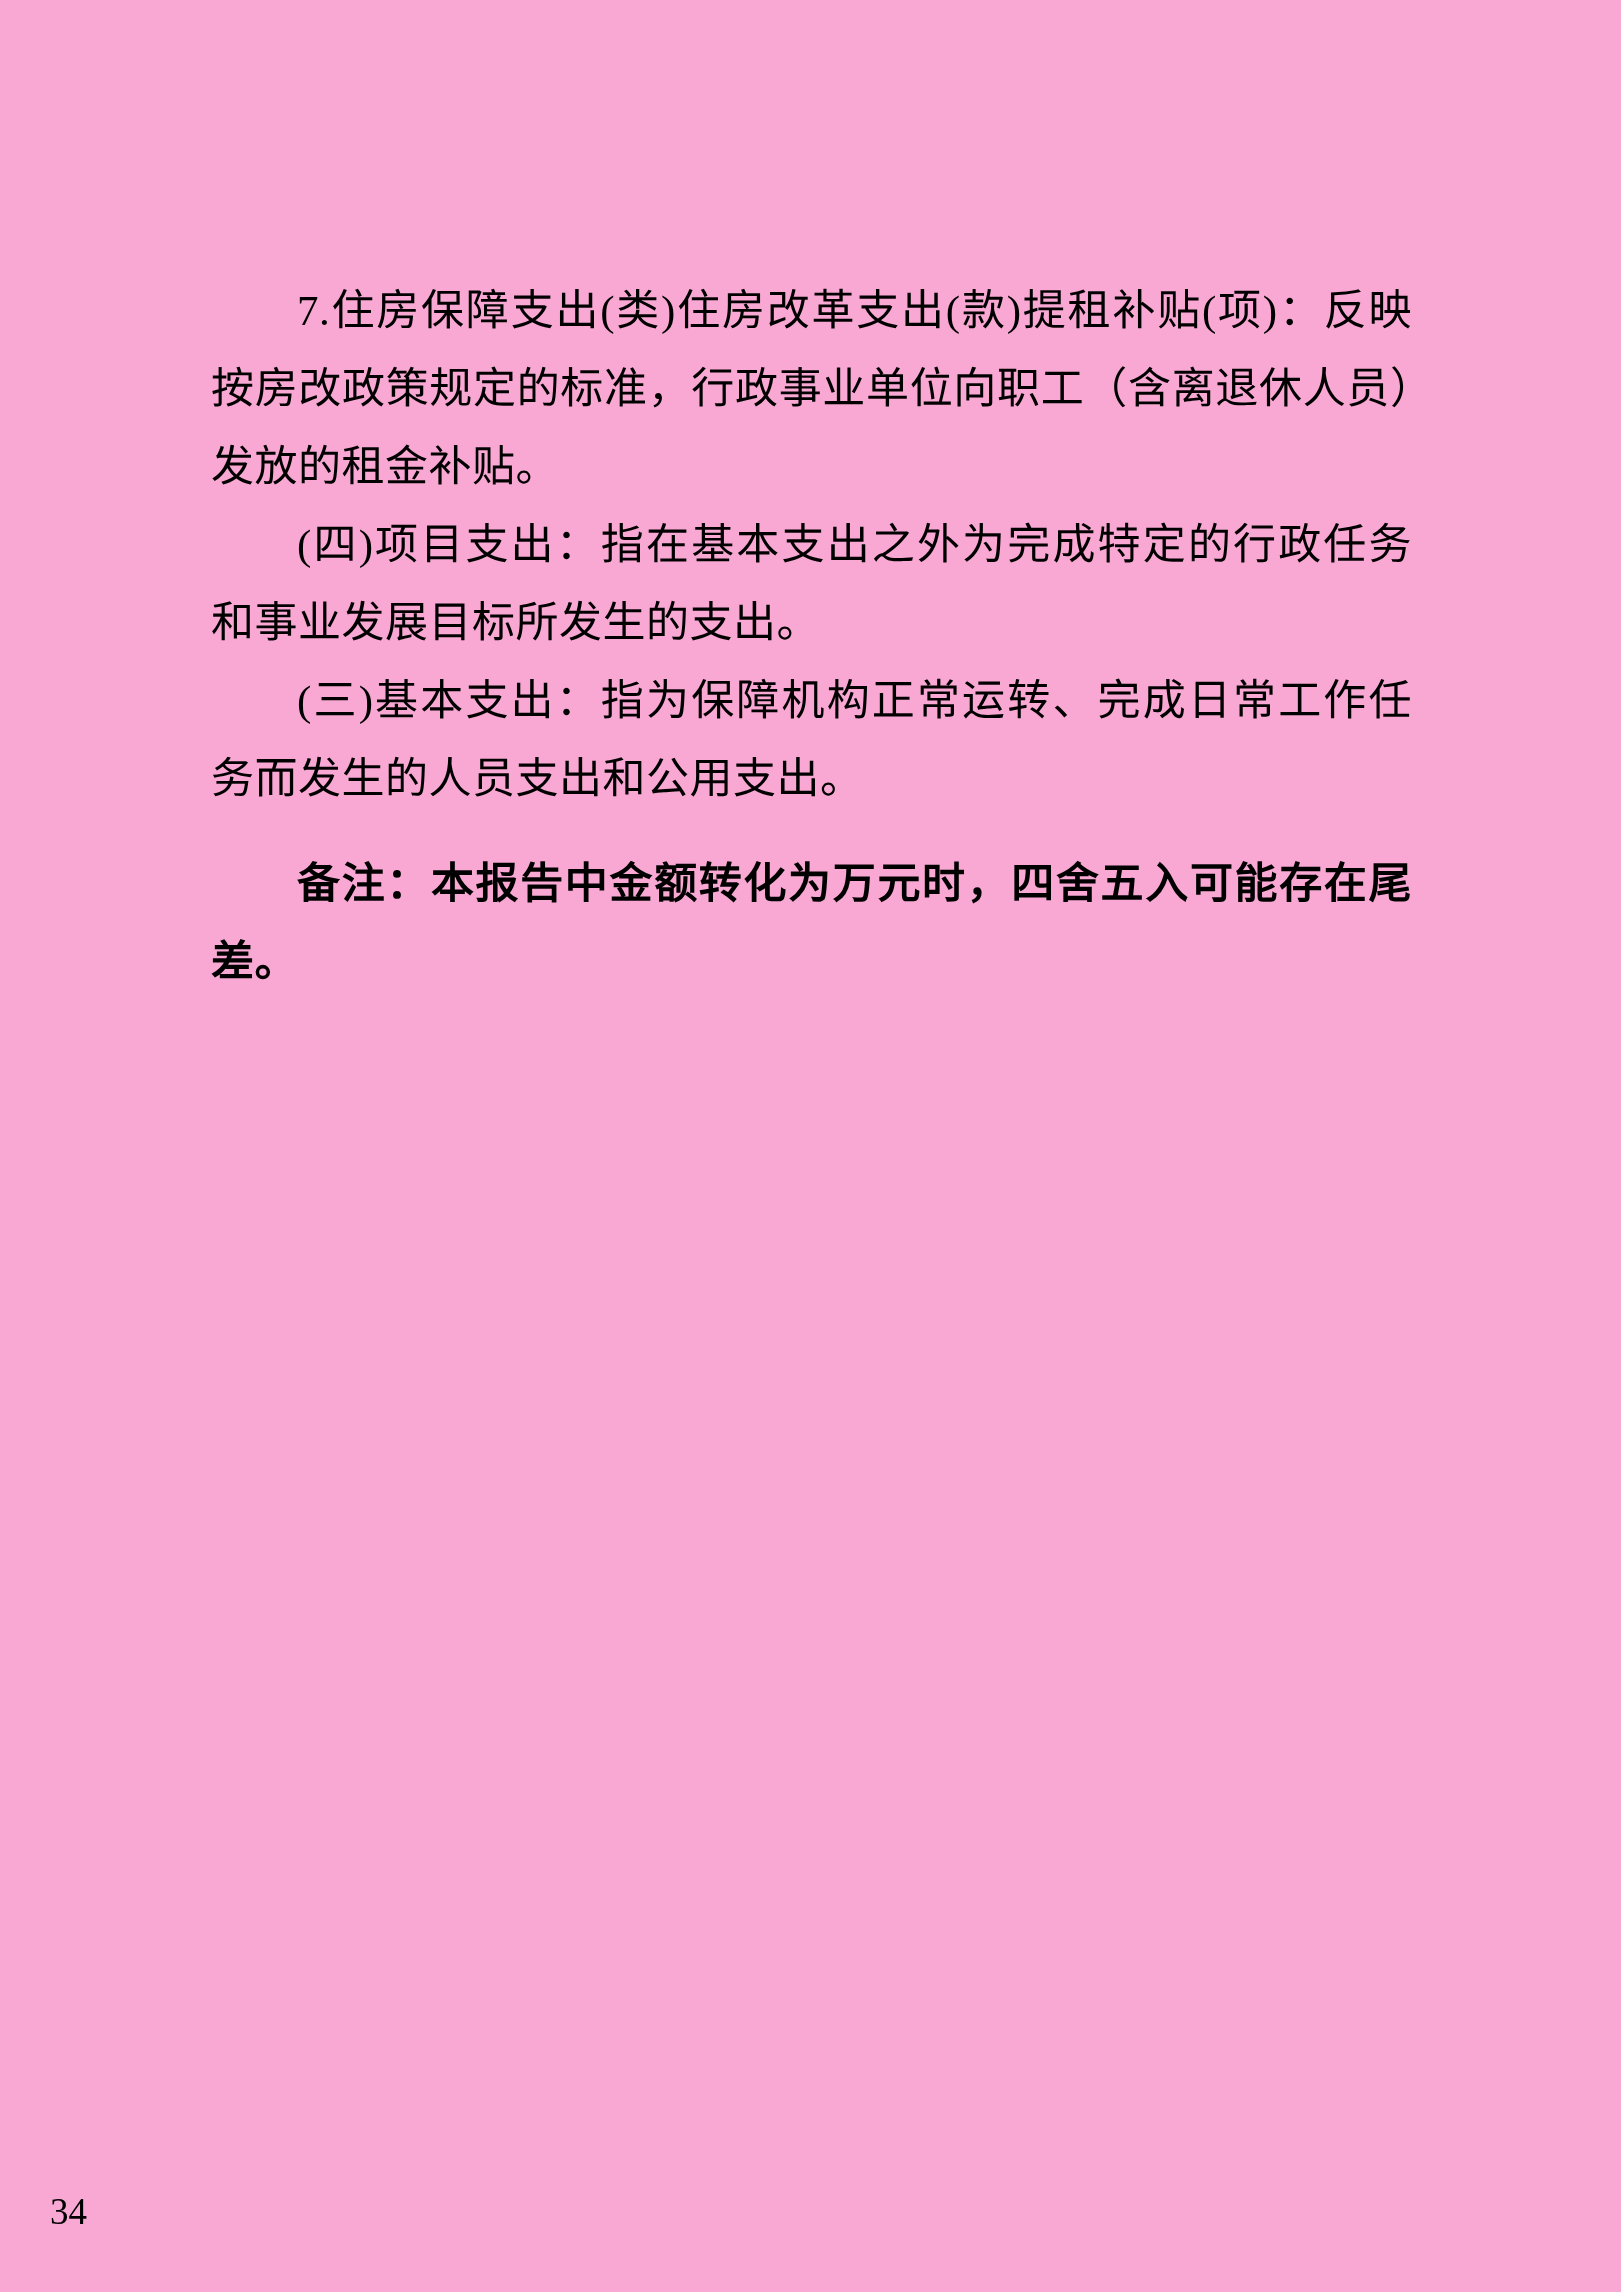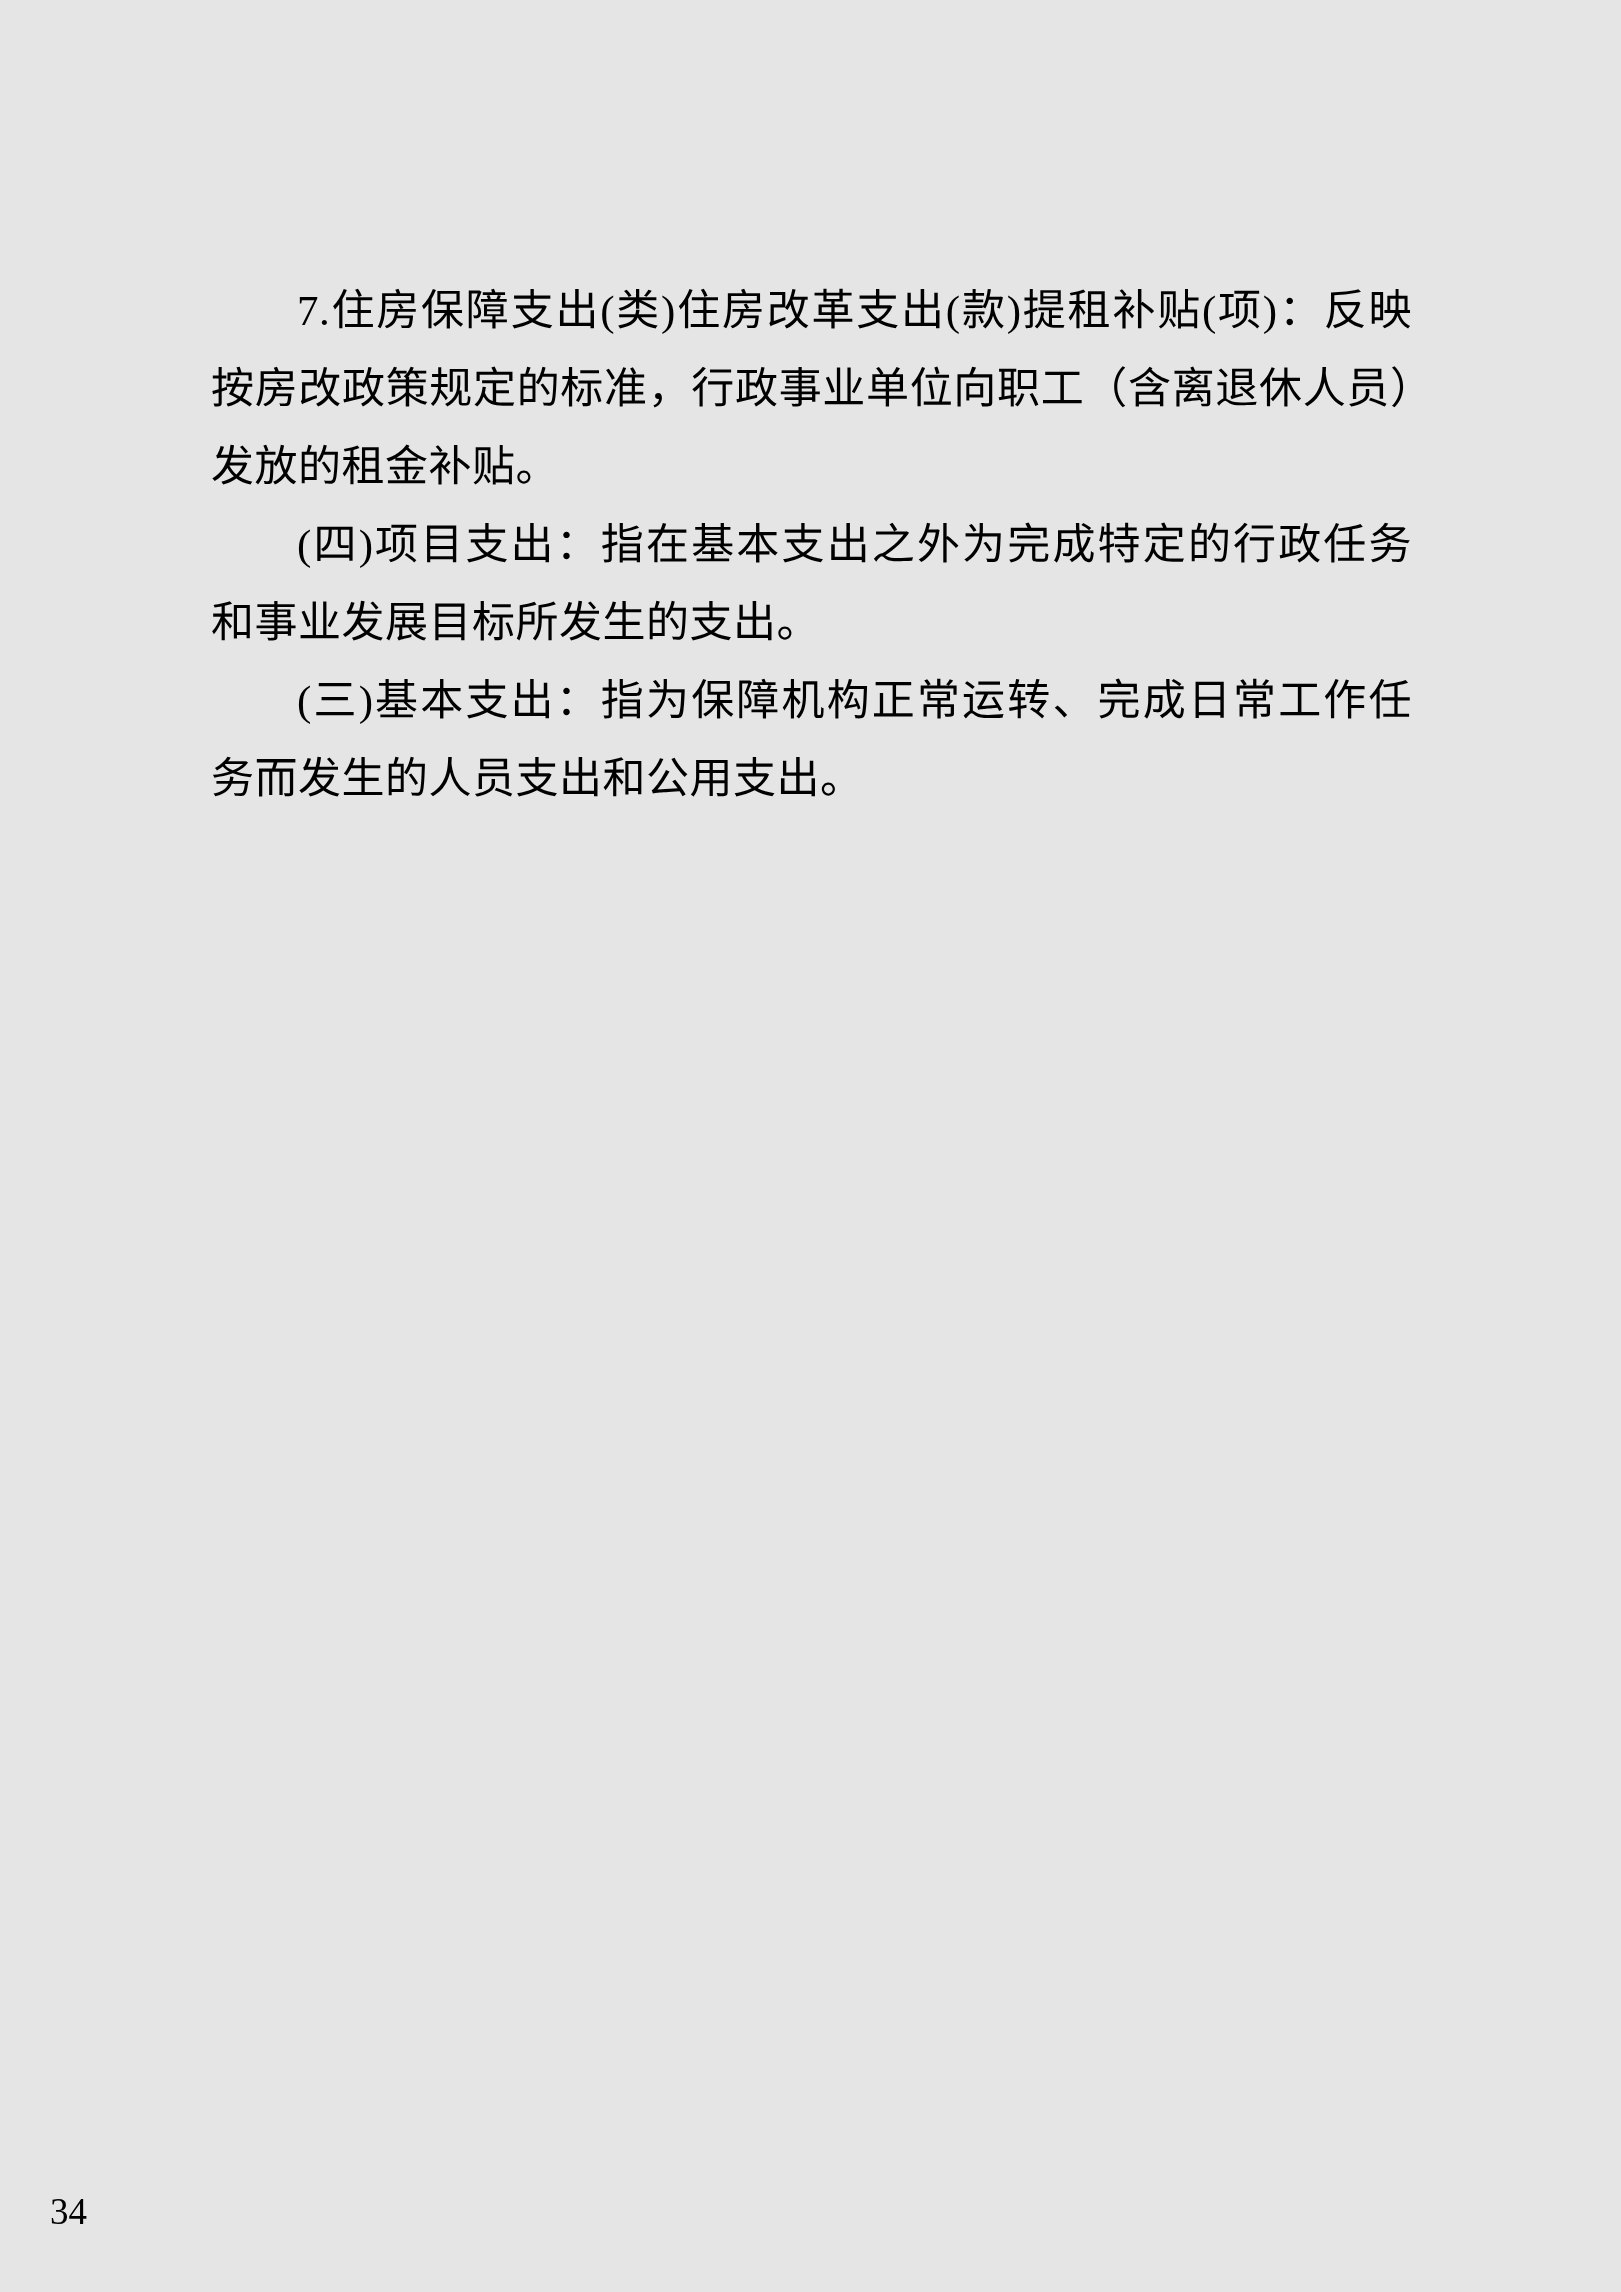--- a/index.html
+++ b/index.html
@@ -4,21 +4,21 @@
 <style>
   html, body {
     margin: 0;
     padding: 0;
     background: #ffffff;
   }
   .sheet {
     position: relative;
     width: 1621px;
     height: 2293px;
-    background: #e5e5e5;
+    background: #f9a8d4;
     overflow: hidden;
     color: #000000;
     font-family: "Liberation Serif", "DejaVu Serif", serif;
   }
   .content {
     position: absolute;
     left: 211px;
     top: 272px;
     width: 1201px;
     font-size: 43px;
@@ -53,19 +53,20 @@
   }
 </style>
 </head>
 <body>
 
 <div class="sheet">
   <main class="content">
     <p class="para">7.住房保障支出(类)住房改革支出(款)提租补贴(项)：反映按房改政策规定的标准，行政事业单位向职工（含离退休人员）发放的租金补贴。</p>
     <p class="para">(四)项目支出：指在基本支出之外为完成特定的行政任务和事业发展目标所发生的支出。</p>
     <p class="para">(三)基本支出：指为保障机构正常运转、完成日常工作任务而发生的人员支出和公用支出。</p>
+    <p class="para note">备注：本报告中金额转化为万元时，四舍五入可能存在尾差。</p>
   </main>
 
   <footer class="footer">
     <span class="page-number">34</span>
   </footer>
 </div>
 
 
 </body></html>

